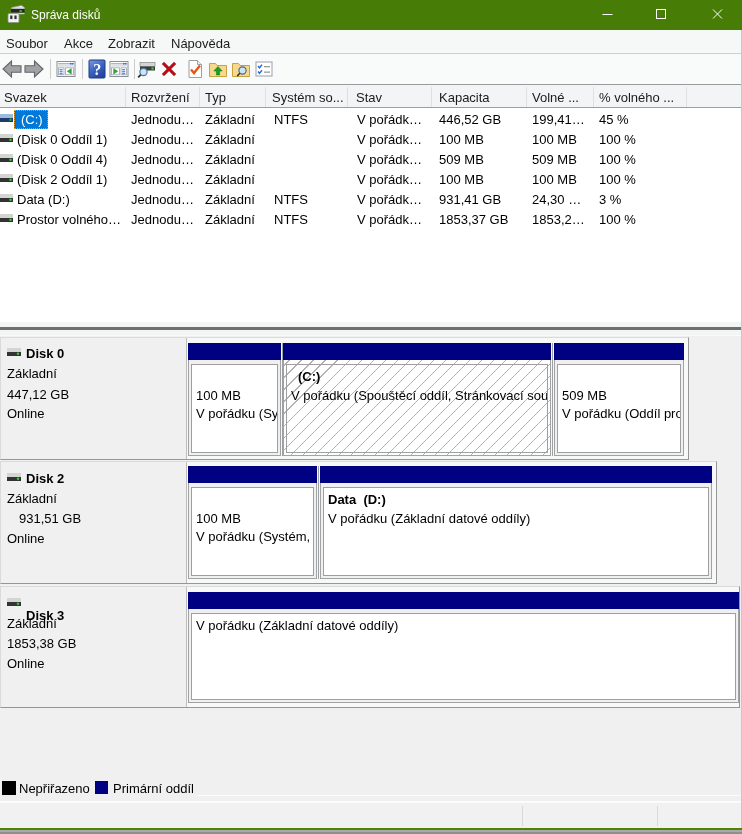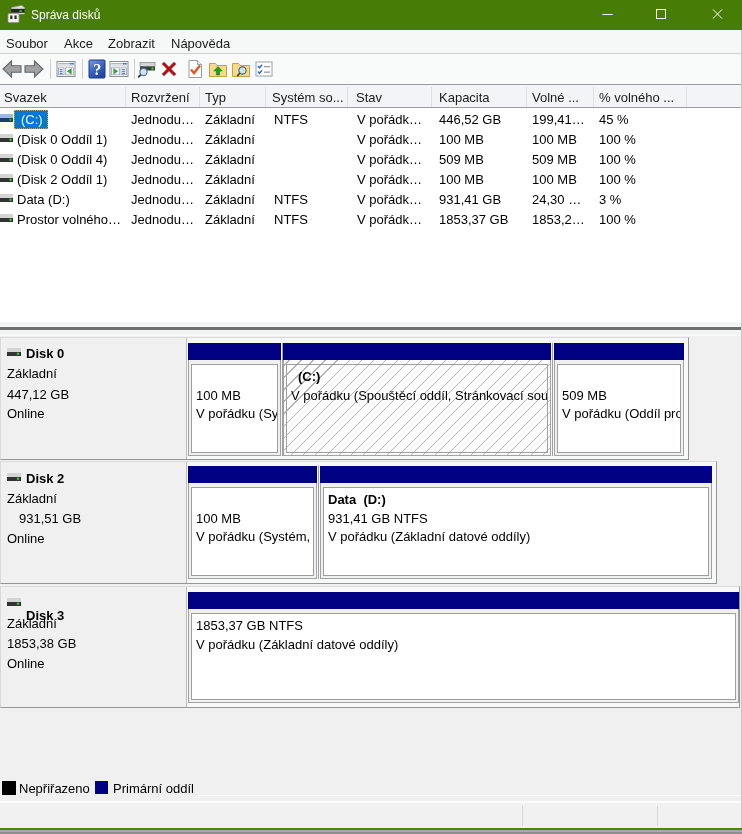--- a/index.html
+++ b/index.html
@@ -325,21 +325,20 @@
           <div>V pořádku (Systém, Aktivní, Primární oddíl)</div>
         </div>
       </div>
 </div>
 <div class="part" style="left:320px;top:466px;width:392px;height:113px">
  <div class="navy"></div>
       <div class="pedge"></div>
  <div class="ibox w">
         <div class="ptxt">
           <div class="b">Data&nbsp;&nbsp;(D:)</div>
-          <div>931,41 GB NTFS</div>
           <div>V pořádku (Základní datové oddíly)</div>
         </div>
       </div>
 </div>
 <div class="pgap" style="left:318px;top:466px;height:113px"></div>
 
 <div class="diskrow" style="left:0;top:586px;width:740px;height:122px"></div>
 <div class="prarea" style="left:187px;top:587px;width:552px;height:120px"></div>
 <div class="dsep" style="left:186px;top:587px;height:120px"></div>
 <svg class="abs" style="left:7px;top:598px" width="15" height="9" viewBox="0 0 15 9">
@@ -349,21 +348,20 @@
 </svg>
 <div class="abs dlab b" style="left:26px;top:608px">Disk 3</div>
 <div class="abs dlab" style="left:7px;top:616px">Základní</div>
 <div class="abs dlab" style="left:7px;top:636px">1853,38 GB</div>
 <div class="abs dlab" style="left:7px;top:656px">Online</div>
 <div class="part" style="left:188px;top:592px;width:551px;height:111px">
  <div class="navy"></div>
       <div class="pedge"></div>
  <div class="ibox w">
         <div class="ptxt">
-          <div>1853,37 GB NTFS</div>
           <div>V pořádku (Základní datové oddíly)</div>
         </div>
       </div>
 </div>
 </div>
 
 <div class="abs" id="legline"></div>
 <div class="abs" style="left:2px;top:781px;width:14px;height:14px;background:#000"></div>
 <div class="abs nw" style="left:19px;top:781px">Nepřiřazeno</div>
 <div class="abs" style="left:95px;top:781px;width:13px;height:13px;background:#000082"></div>

